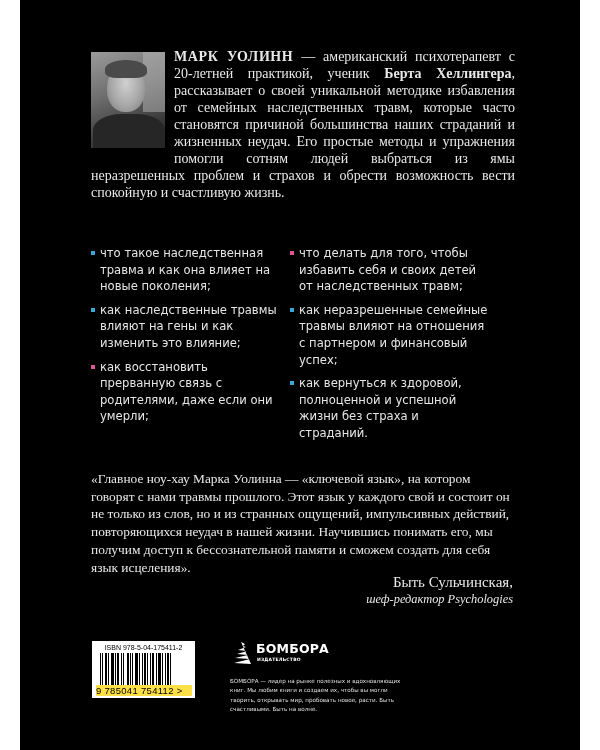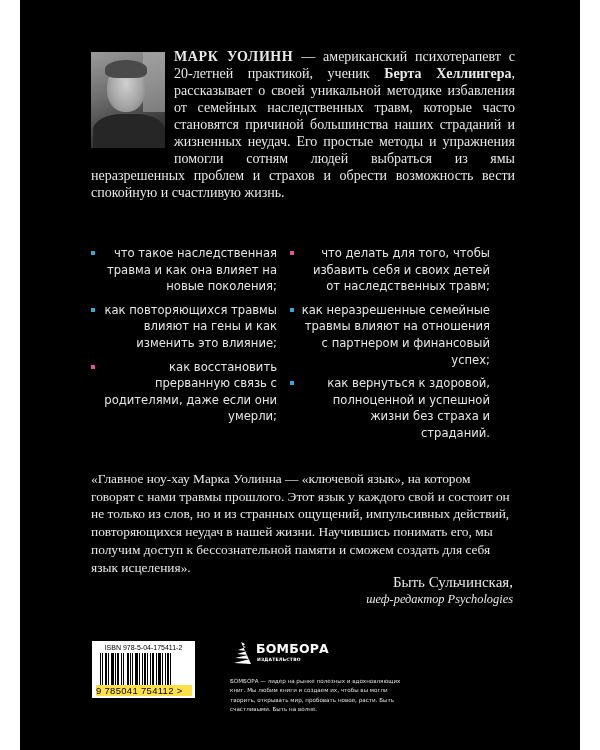--- a/index.html
+++ b/index.html
@@ -1,19 +1,19 @@
 <!DOCTYPE html>
 <html><head>
 <meta charset="utf-8">
 <style>
   html, body { margin: 0; padding: 0; }
   body { width: 600px; height: 750px; background: #ffffff; position: relative; overflow: hidden; }
   .cover { position: absolute; left: 20px; top: 0; width: 560px; height: 750px; background: #000000; }
   .serif { font-family: "Liberation Serif", "DejaVu Serif", serif; color: #e8e8e8; }
-  .sans { font-family: "DejaVu Sans", "Liberation Sans", sans-serif; color: #e6e6e6; text-align: right; }
+  .sans { font-family: "DejaVu Sans", "Liberation Sans", sans-serif; color: #e6e6e6; }
 
   .photo { position: absolute; left: 91px; top: 52px; width: 74px; height: 96px;
     background: linear-gradient(160deg, #9a9a9a 0%, #6e6e6e 40%, #3a3a3a 75%, #2a2a2a 100%); overflow: hidden; }
   .photo .head { position: absolute; left: 16px; top: 12px; width: 38px; height: 48px; border-radius: 50% 50% 45% 45%;
     background: radial-gradient(ellipse at 50% 40%, #d0d0d0 0%, #a8a8a8 55%, #7a7a7a 100%); }
   .photo .hair { position: absolute; left: 14px; top: 8px; width: 42px; height: 18px; border-radius: 50% 50% 30% 30%; background: #4a4a4a; }
   .photo .body { position: absolute; left: 2px; top: 62px; width: 72px; height: 40px; border-radius: 40% 40% 0 0; background: #262626; }
   .photo .window { position: absolute; left: 52px; top: 0; width: 22px; height: 60px; background: #b8b8b8; opacity: .5; }
 
   .bio { position: absolute; left: 91px; top: 48px; width: 424px; font-size: 14px; line-height: 17px; text-align: justify; }
@@ -59,21 +59,21 @@
 
 <div class="bio serif">
   <span class="float-spacer"></span>
   <b>МАРК УОЛИНН</b><span> — американский психотерапевт с 20-летней практикой, ученик </span><b style="letter-spacing:0">Берта Хеллингера</b><span>, рассказывает о своей уникальной методике избавления от семейных наследственных травм, которые часто становятся причиной большинства наших страданий и жизненных неудач. Его простые методы и упражнения помогли сотням людей выбраться из ямы неразрешенных проблем и страхов и обрести возможность вести спокойную и счастливую жизнь.</span>
 </div>
 
 <div class="heading" style="color:#000000">ИЗ ЭТОЙ КНИГИ ВЫ УЗНАЕТЕ:</div>
 
 <div class="col left sans">
   <div class="item"><span class="bullet" style="background:#3aa7d8"></span><span>что такое наследственная травма и как она влияет на новые поколения;</span></div>
-  <div class="item"><span class="bullet" style="background:#3aa7d8"></span><span>как повторяющихся травмы влияют на гены и как изменить это влияние;</span></div>
+  <div class="item"><span class="bullet" style="background:#3aa7d8"></span><span>как наследственные травмы влияют на гены и как изменить это влияние;</span></div>
   <div class="item"><span class="bullet" style="background:#e0559a"></span><span>как восстановить прерванную связь с родителями, даже если они умерли;</span></div>
 </div>
 
 <div class="col right sans">
   <div class="item"><span class="bullet" style="background:#e0559a"></span><span>что делать для того, чтобы избавить себя и своих детей от наследственных травм;</span></div>
   <div class="item"><span class="bullet" style="background:#3aa7d8"></span><span>как неразрешенные семейные травмы влияют на отношения с партнером и финансовый успех;</span></div>
   <div class="item"><span class="bullet" style="background:#3aa7d8"></span><span>как вернуться к здоровой, полноценной и успешной жизни без страха и страданий.</span></div>
 </div>
 
 <div class="quote serif">«Главное ноу-хау Марка Уолинна — «ключевой язык», на котором говорят с нами травмы прошлого. Этот язык у каждого свой и состоит он не только из слов, но и из странных ощущений, импульсивных действий, повторяющихся неудач в нашей жизни. Научившись понимать его, мы получим доступ к бессознательной памяти и сможем создать для себя язык исцеления».</div>

